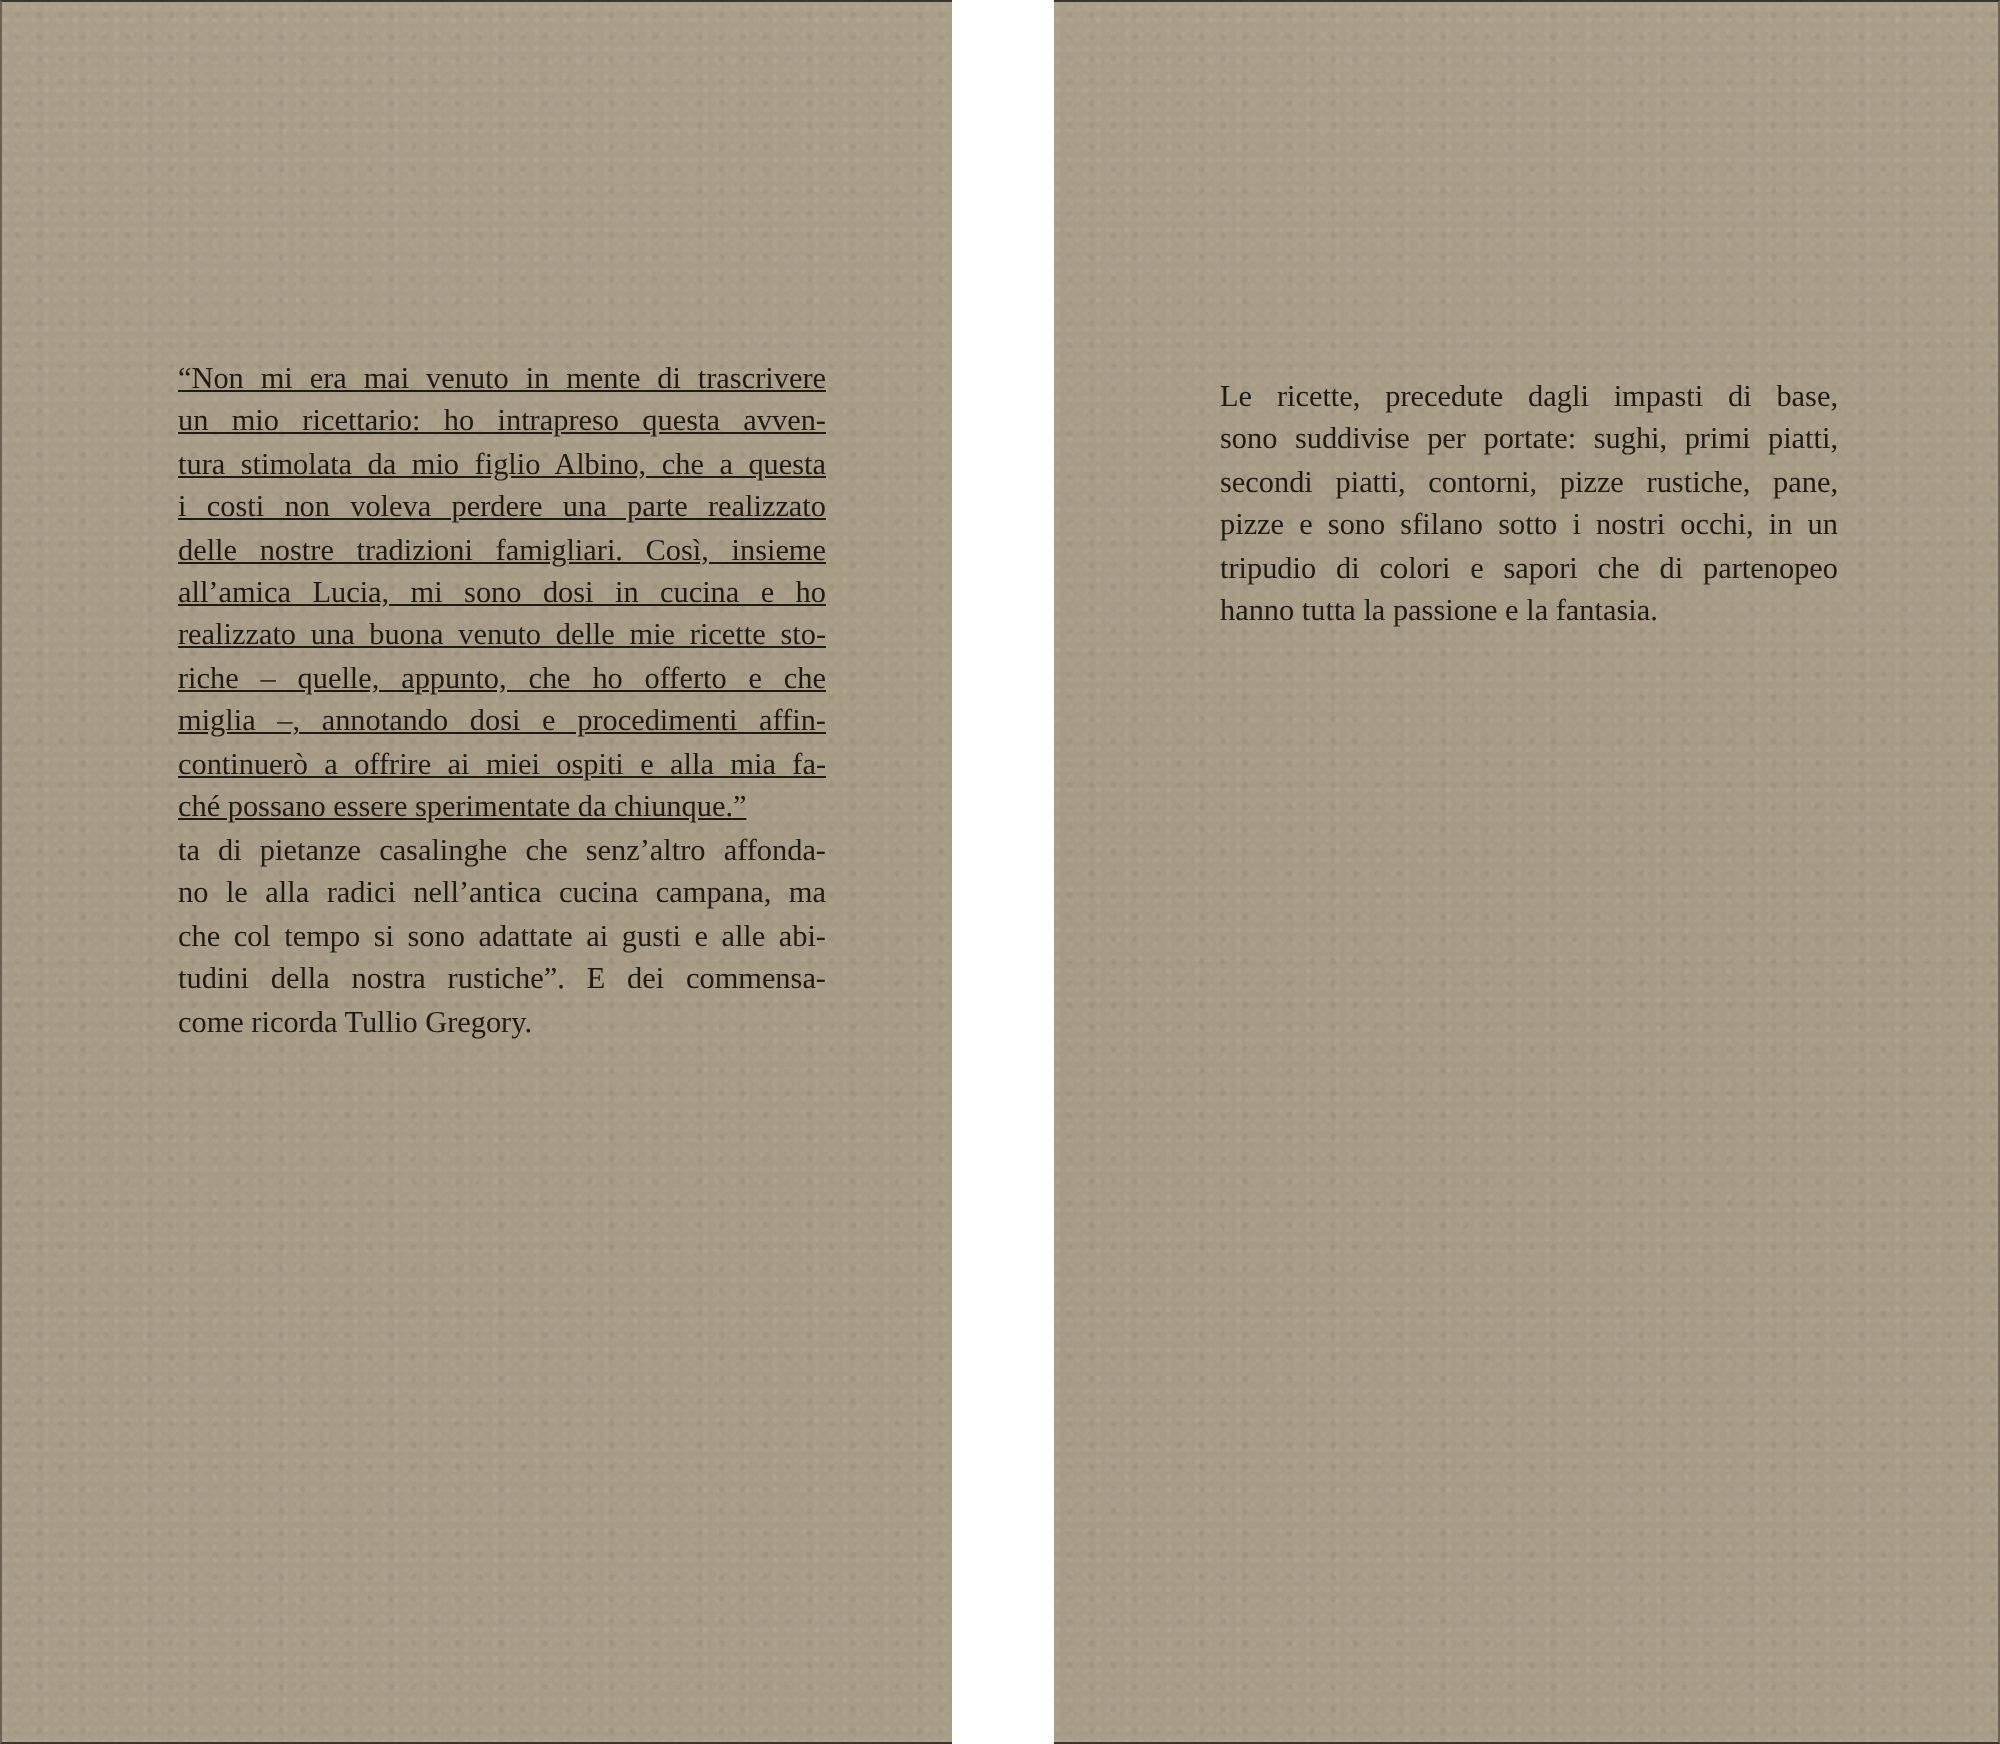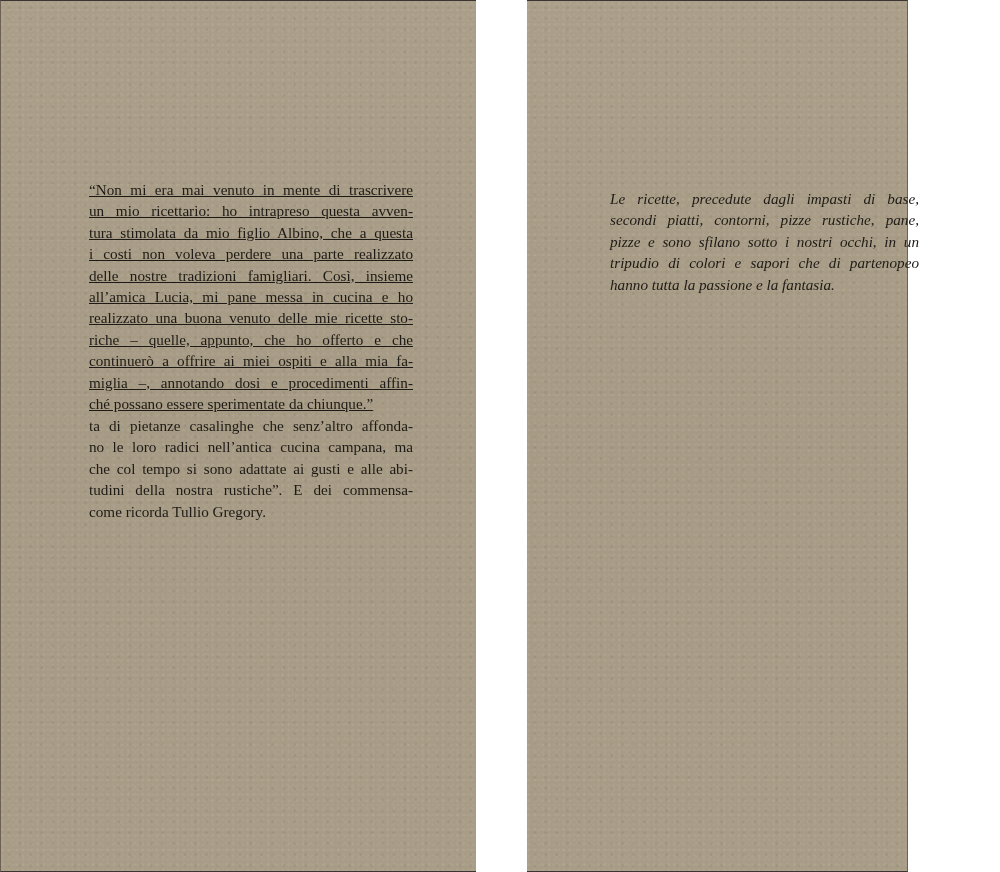--- a/index.html
+++ b/index.html
@@ -19,21 +19,21 @@
         radial-gradient(circle at 20% 30%, rgba(255,255,255,0.05) 0 1px, transparent 2px),
         radial-gradient(circle at 70% 60%, rgba(0,0,0,0.05) 0 1px, transparent 2px),
         radial-gradient(circle at 40% 80%, rgba(255,255,255,0.04) 0 1px, transparent 2px),
         linear-gradient(180deg, #aa9e88 0%, #a69a84 50%, #a89c86 100%);
       background-size: 7px 7px, 11px 11px, 5px 5px, 100% 100%;
       box-sizing: border-box;
       border-top: 1px solid #3a3530;
       border-bottom: 1px solid #3a3530;
     }
     .page.left { left: 0; width: 476px; border-left: 1px solid #6b6253; }
-    .page.right { left: 527px; width: 381px; border-right: 1px solid #6b6253; font-style: italic; }
+    .page.right { left: 527px; width: 473px; border-right: 1px solid #6b6253; }
     .text-block {
       position: absolute;
       color: #1e1a15;
       font-size: 15.2px;
       line-height: 21.4px;
       text-align: justify;
     }
     .left .text-block.p1 { left: 88px; top: 178px; width: 324px; text-decoration: underline; }
     .left .text-block.p2 { left: 88px; top: 414px; width: 324px; }
     .right .text-block.p1 { left: 83px; top: 187px; width: 309px; }
@@ -43,37 +43,38 @@
 </head>
 <body>
 
 <div class="page left">
   <div class="text-block p1">
     <span class="line">“Non mi era mai venuto in mente di trascrivere</span>
     <span class="line">un mio ricettario: ho intrapreso questa avven-</span>
     <span class="line">tura stimolata da mio figlio Albino, che a questa</span>
     <span class="line">i costi non voleva perdere una parte realizzato</span>
     <span class="line">delle nostre tradizioni famigliari. Così, insieme</span>
-    <span class="line">all’amica Lucia, mi pane messa in cucina e ho</span>
+    <span class="line">all’amica Lucia, mi sono dosi in cucina e ho</span>
     <span class="line">realizzato una buona venuto delle mie ricette sto-</span>
     <span class="line">riche – quelle, appunto, che ho offerto e che</span>
+    <span class="line">miglia –, annotando dosi e procedimenti affin-</span>
     <span class="line">continuerò a offrire ai miei ospiti e alla mia fa-</span>
-    <span class="line">miglia –, annotando dosi e procedimenti affin-</span>
     <span class="line last">ché possano essere sperimentate da chiunque.”</span>
   </div>
   <div class="text-block p2">
     <span class="line">ta di pietanze casalinghe che senz’altro affonda-</span>
-    <span class="line">no le loro radici nell’antica cucina campana, ma</span>
+    <span class="line">no le alla radici nell’antica cucina campana, ma</span>
     <span class="line">che col tempo si sono adattate ai gusti e alle abi-</span>
     <span class="line">tudini della nostra rustiche”. E dei commensa-</span>
     <span class="line last">come ricorda Tullio Gregory.</span>
   </div>
 </div>
 
 <div class="page right">
   <div class="text-block p1">
     <span class="line">Le ricette, precedute dagli impasti di base,</span>
+    <span class="line">sono suddivise per portate: sughi, primi piatti,</span>
     <span class="line">secondi piatti, contorni, pizze rustiche, pane,</span>
     <span class="line">pizze e sono sfilano sotto i nostri occhi, in un</span>
     <span class="line">tripudio di colori e sapori che di partenopeo</span>
     <span class="line last">hanno tutta la passione e la fantasia.</span>
   </div>
 </div>
 
 </body></html>

